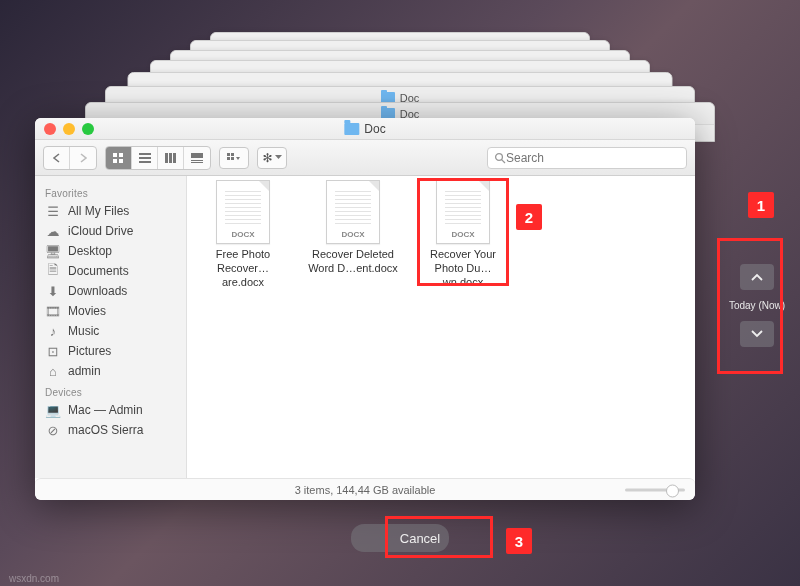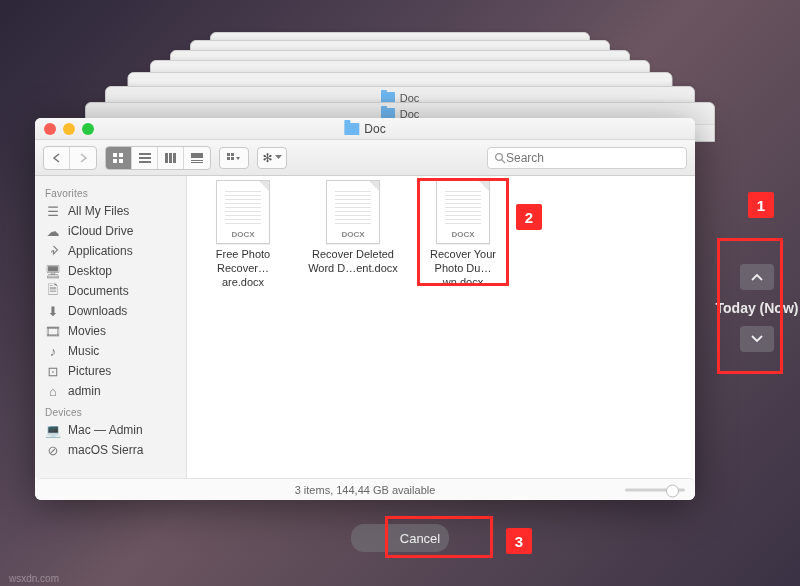--- a/index.html
+++ b/index.html
@@ -78,21 +78,21 @@
       display:flex; align-items:center; justify-content:center; position:relative;
       font-size:11px; color:#666;border-radius:6px;
     }
     .slider { position:absolute; right:10px; top:50%; transform:translateY(-50%); width:60px; height:3px; background:#d0d0d0; border-radius:2px;}
     .slider:after{content:"";position:absolute; right:6px; top:-4px; width:11px; height:11px; background:#fff; border:1px solid #bbb; border-radius:50%;}
     .bottom-buttons { position:absolute; left:50%; transform:translateX(-50%); top:524px; display:flex; gap:18px; align-items:center;}
     .mac-btn { width:98px; height:28px; border-radius:13px; background:rgba(120,120,125,.55); color:#eee; font-size:13px; display:flex; align-items:center; justify-content:center;padding-left:40px;}
     .mac-btn.dis { color:rgba(255,255,255,.45);}
     .timeline { position:absolute; right:18px; top:264px; width:50px; display:flex; flex-direction:column; align-items:center; gap:10px;}
     .tl-btn { width:34px; height:26px; background:rgba(130,130,135,.5); border-radius:4px; display:flex; align-items:center; justify-content:center; color:#eee;}
-    .tl-lbl { font-size:14px; color:#e8e8e8; white-space:nowrap;font-weight:bold;}
+    .tl-lbl { font-size:10px; color:#e8e8e8; white-space:nowrap;}
     .watermark{position:absolute;left:9px;bottom:2px;font-size:10px;color:rgba(255,255,255,.35);}
     svg{display:block;}
   </style>
 </head>
 <body>
 
 <div class="ghost" style="top:32px; width:380px;">
     <div class="titlebar"></div>
   </div>
 <div class="ghost" style="top:40px; width:420px;">
@@ -209,28 +209,20 @@
       <div class="sb-head">Favorites</div>
       <div class="sb-item">
           <span class="ic">☰</span>
           <span>All My Files</span>
         </div>
       <div class="sb-item">
           <span class="ic">☁</span>
           <span>iCloud Drive</span>
         </div>
       <div class="sb-item">
-          <span class="ic">
-            <svg width="13" height="13" viewBox="0 0 13 13">
-              <path d="M6.5 1l4 4-4 4V5.5A2 2 0 004.5 7.5" fill="none" stroke="#888" stroke-width="1.2"></path>
-            </svg>
-          </span>
-          <span>Applications</span>
-        </div>
-      <div class="sb-item">
           <span class="ic">🖥</span>
           <span>Desktop</span>
         </div>
       <div class="sb-item">
           <span class="ic">🗎</span>
           <span>Documents</span>
         </div>
       <div class="sb-item">
           <span class="ic">⬇</span>
           <span>Downloads</span>

